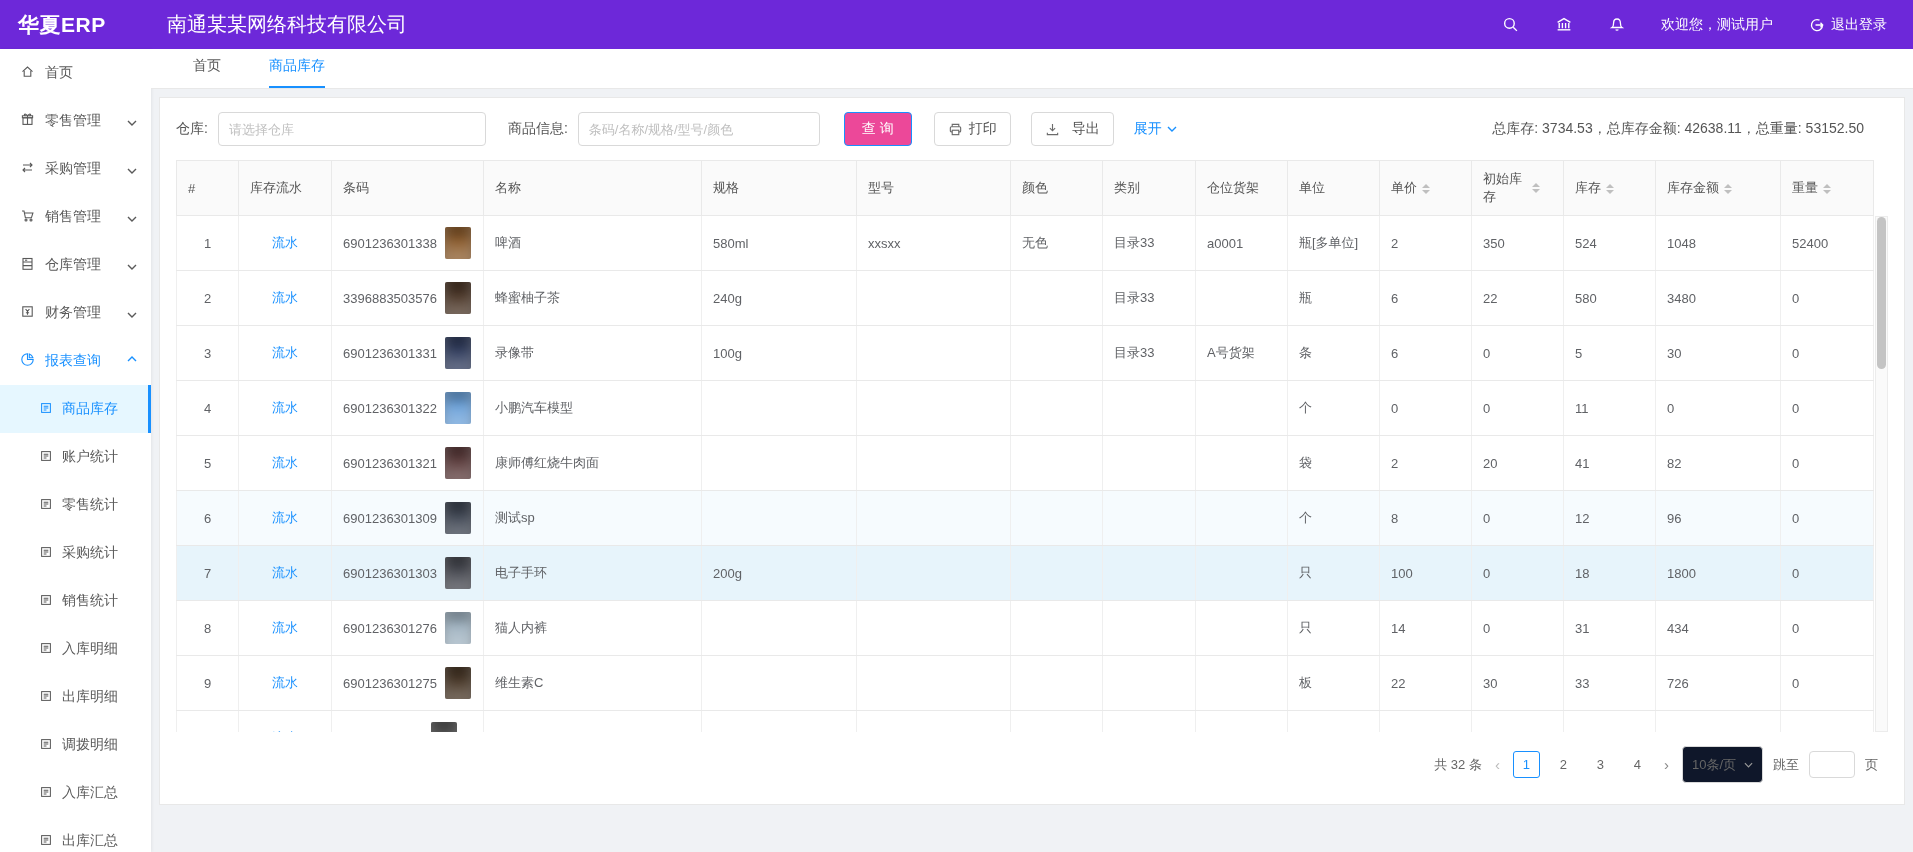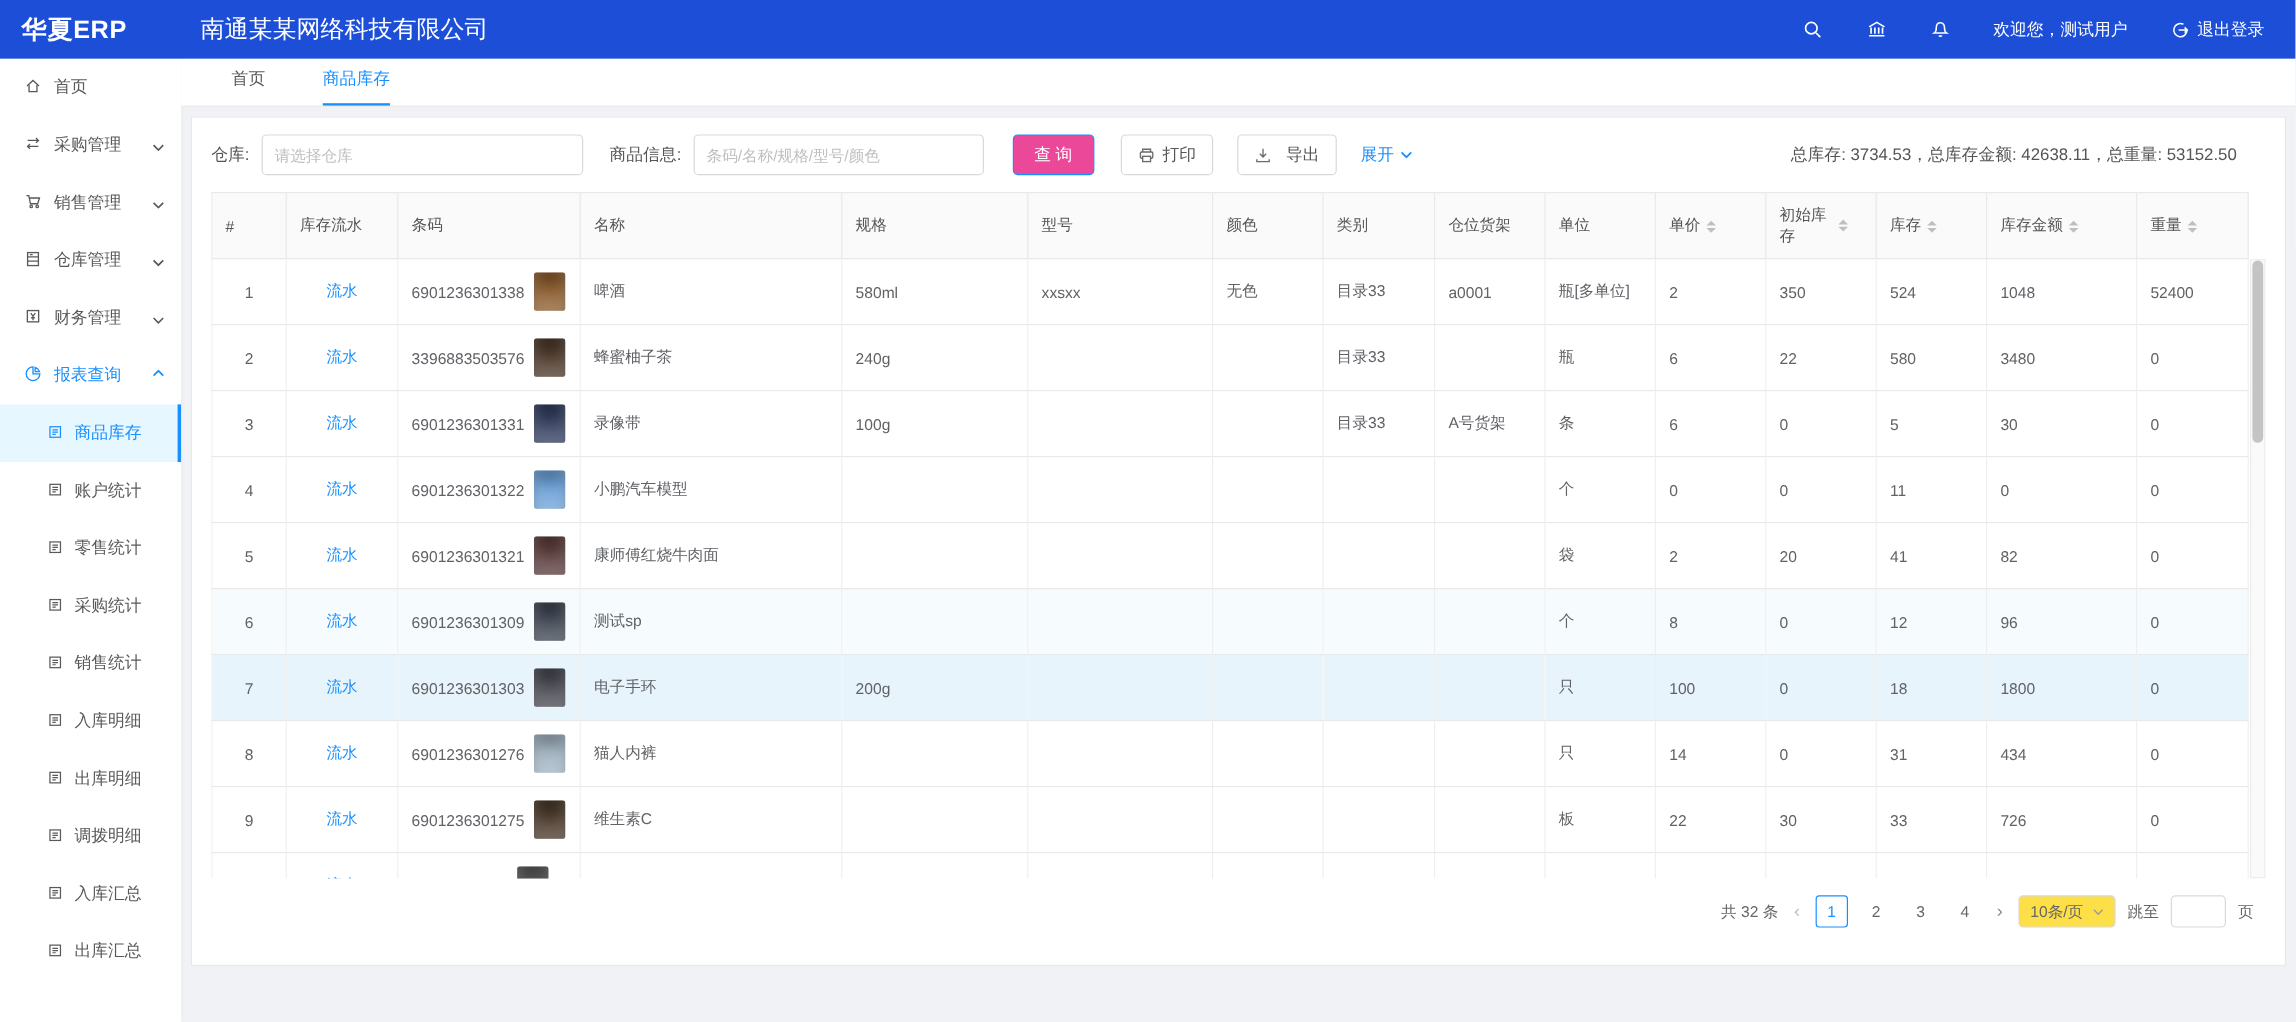--- a/index.html
+++ b/index.html
@@ -1,20 +1,20 @@
 <!DOCTYPE html>
 <html lang="zh"><head>
 <meta charset="utf-8">
 <style>
   * { box-sizing: border-box; margin: 0; padding: 0; }
   html,body { width:1913px; height:852px; overflow:hidden;
     font-family:"Liberation Sans","DejaVu Sans",sans-serif; background:#f0f2f5; }
 
   
-  .app-header { height:49px; background:#1d4ed8; display:flex; align-items:center; color:#fff; }
+  .app-header { height:49px; background:#6d28d9; display:flex; align-items:center; color:#fff; }
   .logo { width:151px; padding-left:18px; font-size:21px; font-weight:bold; letter-spacing:.5px; }
   .company { font-size:20px; margin-left:16px; }
   .header-right { margin-left:auto; display:flex; align-items:center; gap:36px; padding-right:26px; font-size:14px; }
   .hicon { display:inline-flex; cursor:pointer; }
   .hicon svg { stroke:#fff; fill:none; stroke-width:1.3; }
   .logout { display:flex; align-items:center; gap:6px; cursor:pointer; }
 
   
   .layout { display:flex; height:803px; }
   .sidebar { width:151px; background:#fff; box-shadow:1px 0 3px rgba(0,0,0,.06); overflow:hidden; flex:none; }
@@ -84,22 +84,22 @@
   .vscroll .vthumb { position:absolute; top:0; left:1px; width:9px; height:152px; background:#c4c4c4; border-radius:5px; }
 
   
   .pagination { margin-top:14px; display:flex; justify-content:flex-end; align-items:center; gap:10px;
     font-size:13px; color:#666; padding-right:10px; }
   .pg-arrow { color:#bbb; font-size:15px; padding:0 3px; cursor:pointer; }
   .pg-arrow.next { color:#888; }
   .page-no { min-width:27px; height:27px; display:inline-flex; align-items:center; justify-content:center;
     border-radius:3px; cursor:pointer; border:1px solid transparent; }
   .page-no.active { border-color:#1890ff; color:#1890ff; background:#fff; }
-  .size-select { height:27px; border:1px solid #d9d9d9; border-radius:4px; display:inline-flex; align-items:center;
-    gap:8px; padding:0 9px; cursor:pointer; background:#fde047; }
+  .size-select { height:37px; border:1px solid #d9d9d9; border-radius:4px; display:inline-flex; align-items:center;
+    gap:8px; padding:0 9px; cursor:pointer; background:#0f172a; }
   .size-select svg { stroke:#999; fill:none; stroke-width:1.3; }
   .jump-input { width:46px; height:27px; border:1px solid #d9d9d9; border-radius:4px; padding:0 6px; font-size:13px; }
 </style>
 </head>
 <body>
 
 <div class="app-header">
   <div class="logo">华夏ERP</div>
   <div class="company">南通某某网络科技有限公司</div>
   <div class="header-right">
@@ -143,20 +143,35 @@
         <span>
           <svg width="15" height="15" viewBox="0 0 15 15">
             <path d="M2.5 7.6 L7.5 3 L12.5 7.6"></path>
             <path d="M4.2 6.8 V12.3 H10.8 V6.8"></path>
           </svg>
         </span>
         <span>首页</span>
 
       </div>
 
+      <div class="menu-item">
+        <span>
+          <svg width="15" height="15" viewBox="0 0 15 15">
+            <rect x="3" y="5.8" width="9" height="6.6"></rect>
+            <path d="M2.4 3.8 H12.6 V5.8 H2.4 Z"></path>
+            <path d="M7.5 3.8 V12.4 M5.4 3.8 C4 3.8 4 1.8 5.6 2.2 C6.8 2.5 7.5 3.8 7.5 3.8 C7.5 3.8 8.2 2.5 9.4 2.2 C11 1.8 11 3.8 9.6 3.8"></path>
+          </svg>
+        </span>
+        <span>零售管理</span>
+        <span class="chev">
+          <svg width="10" height="6" viewBox="0 0 10 6">
+            <path d="M1 1 L5 5 L9 1"></path>
+          </svg>
+        </span>
+      </div>
 
       <div class="menu-item">
         <span>
           <svg width="15" height="15" viewBox="0 0 15 15">
             <path d="M3 5 H12 M10 3 L12 5 L10 7"></path>
             <path d="M12 10 H3 M5 8 L3 10 L5 12"></path>
           </svg>
         </span>
         <span>采购管理</span>
         <span class="chev">

